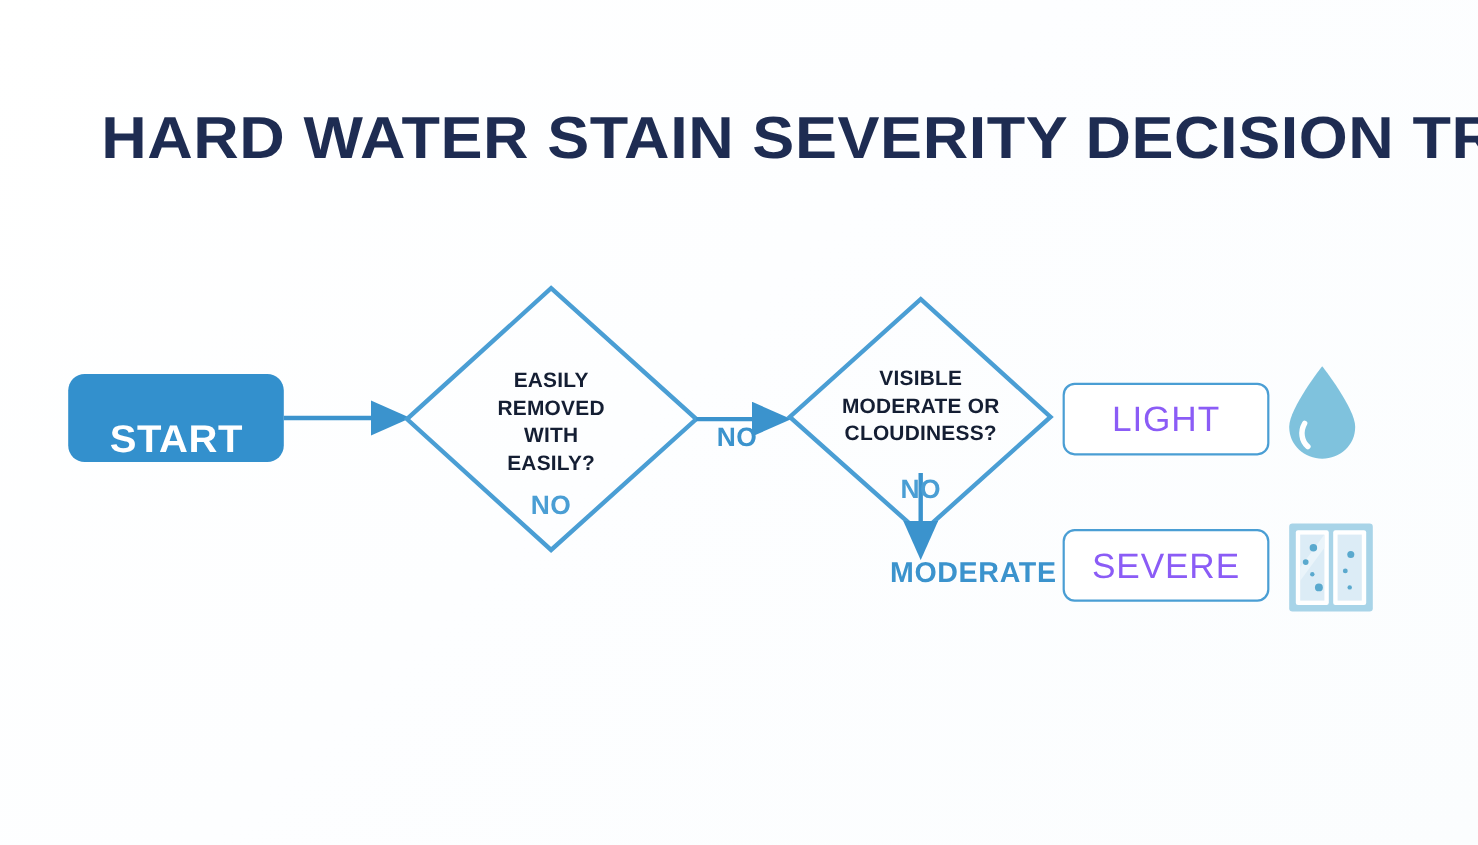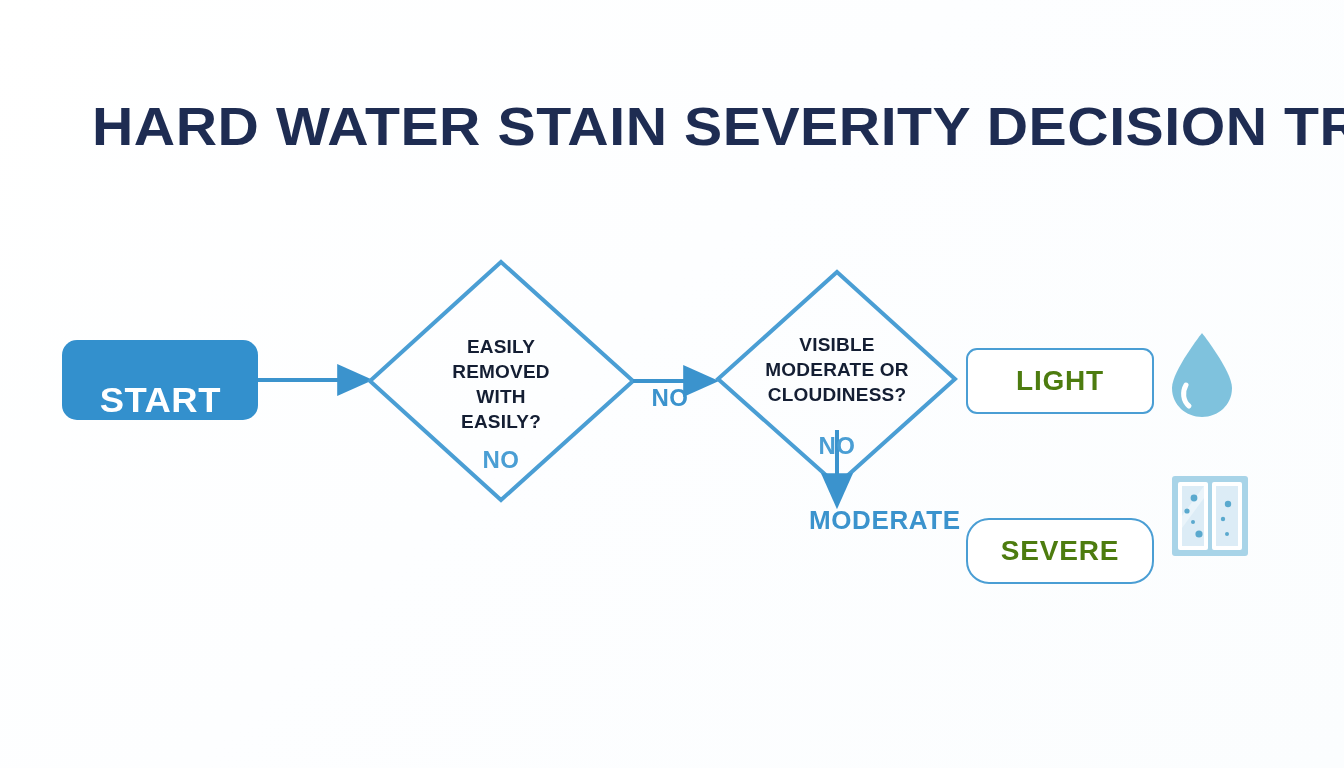--- a/index.html
+++ b/index.html
@@ -107,27 +107,27 @@
     width: 184px;
     height: 62px;
     border: 2px solid #4a9ed4;
     border-radius: 11px;
     background: #ffffff;
     display: flex;
     align-items: center;
     justify-content: center;
   }
   .outcome-box .label {
-    color: #4d7c0f;
-    font-size: 28px;
-    font-weight: 700;
+    color: #8b5cf6;
+    font-size: 32px;
+    font-weight: 400;
     letter-spacing: 0.8px;
   }
   #box-light { left: 966px; top: 348px; }
-  #box-severe { left: 966px; top: 518px; border-radius: 23px; }
+  #box-severe { left: 966px; top: 481px; }
 
   
   .icon-wrap {
     position: absolute;
   }
   #icon-droplet { left: 1166px; top: 330px; width: 72px; height: 90px; }
   #icon-window { left: 1170px; top: 474px; width: 80px; height: 84px; }
 </style>
 </head>
 <body>

